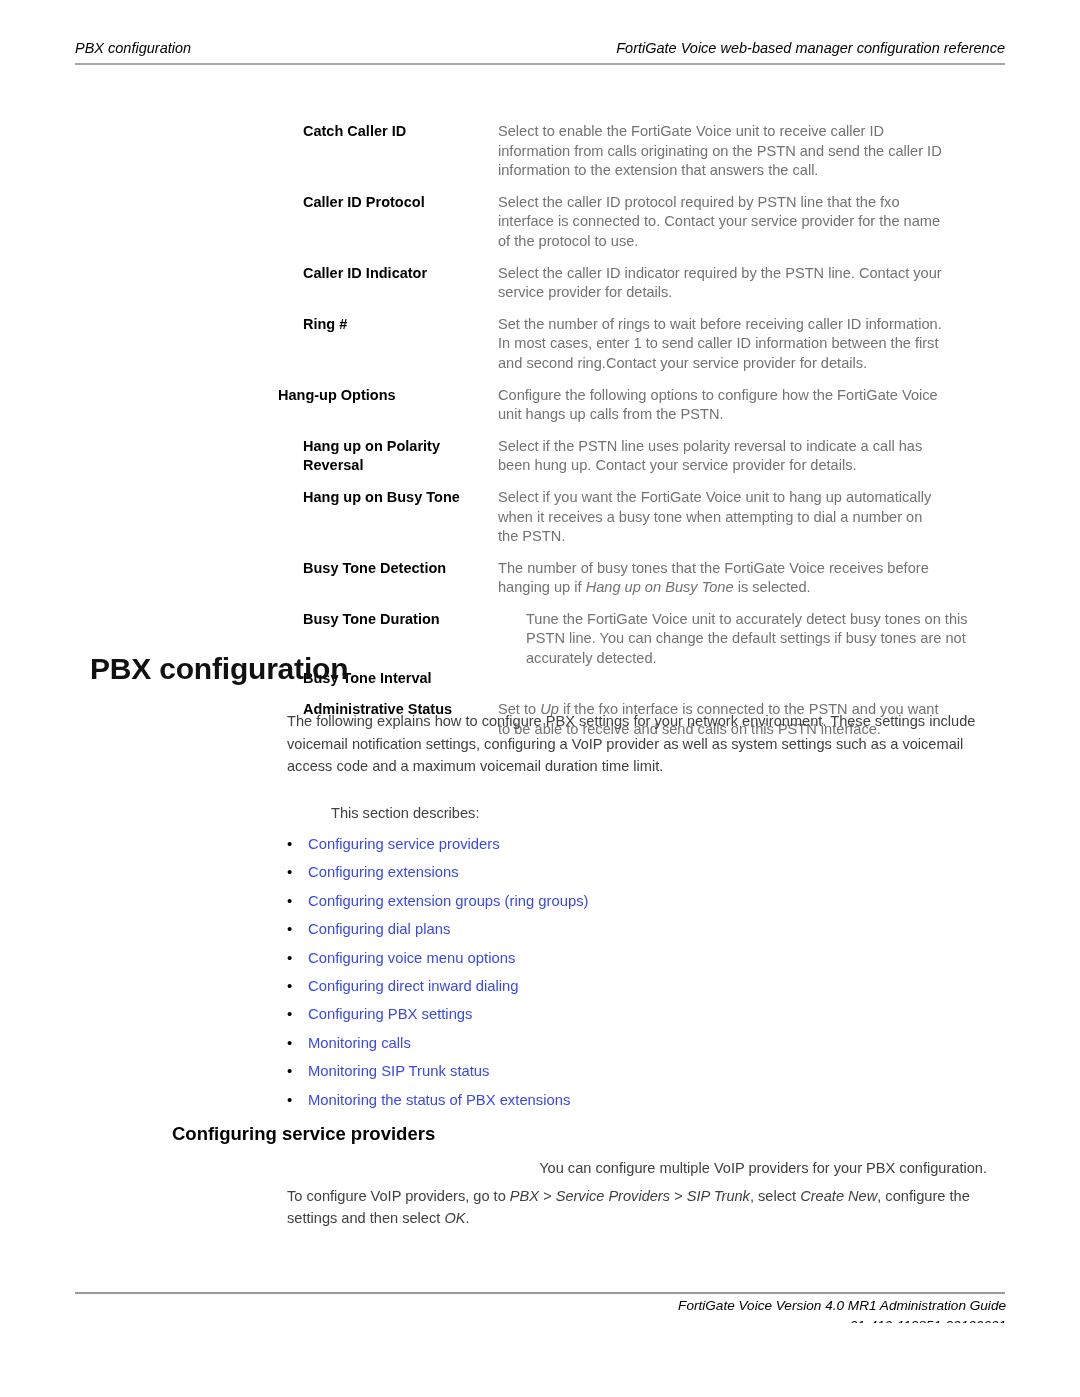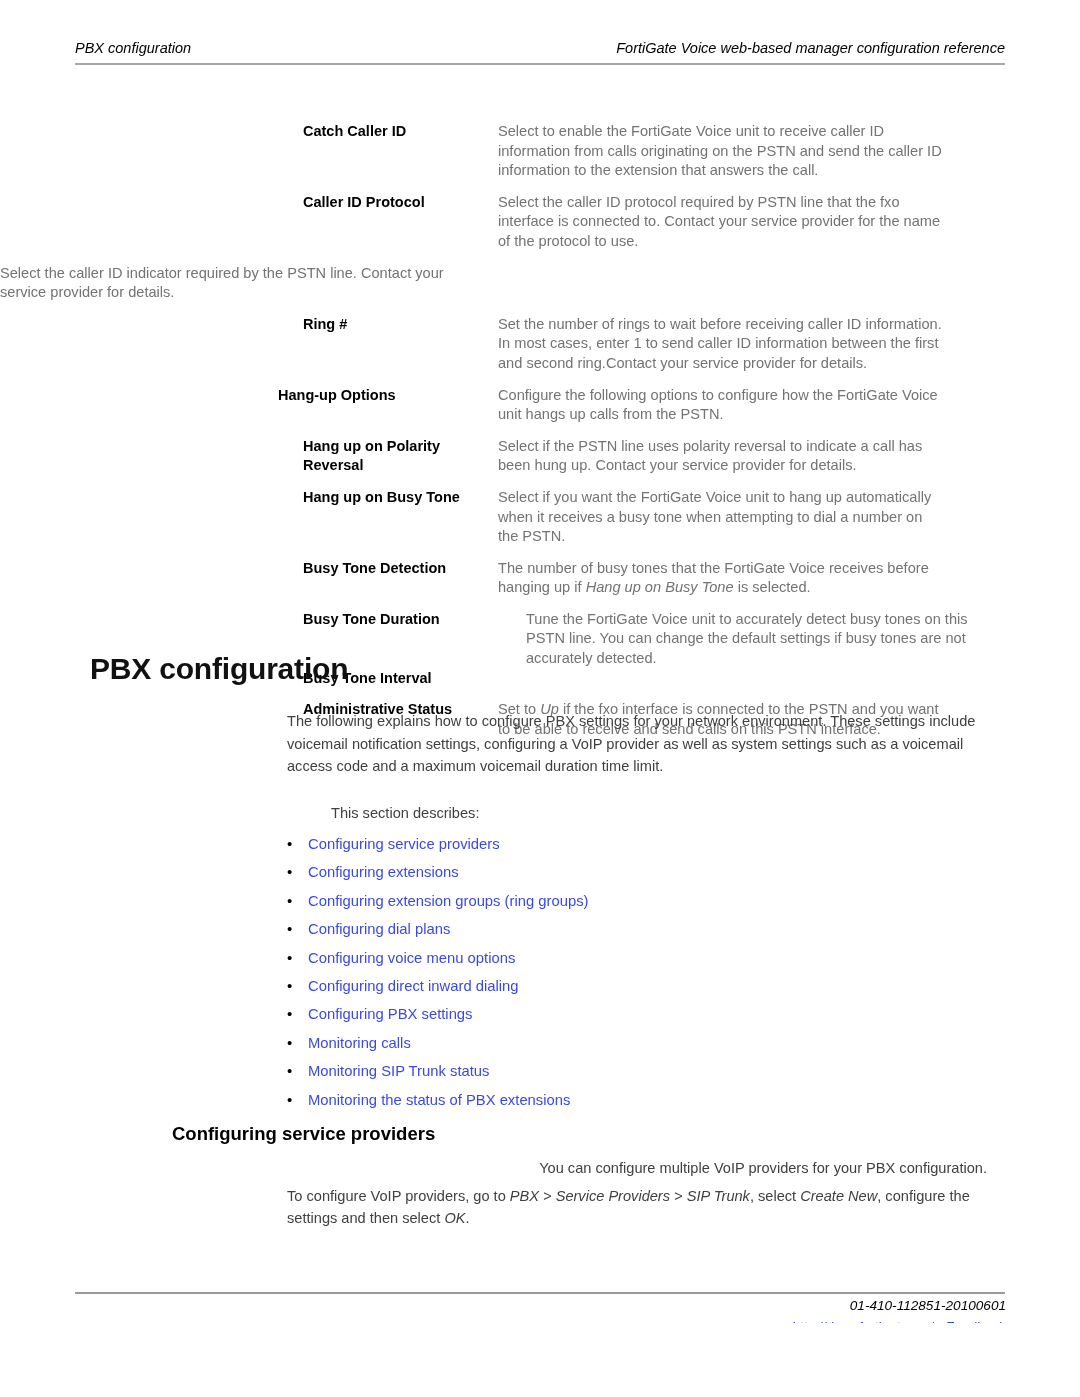--- a/index.html
+++ b/index.html
@@ -201,20 +201,21 @@
       <div class="dt">Catch Caller ID</div>
       <div class="dd">Select to enable the FortiGate Voice unit to receive caller ID information from calls originating on the PSTN and send the caller ID information to the extension that answers the call.</div>
     </div>
 
     <div class="defrow">
       <div class="dt">Caller ID Protocol</div>
       <div class="dd">Select the caller ID protocol required by PSTN line that the fxo interface is connected to. Contact your service provider for the name of the protocol to use.</div>
     </div>
 
     <div class="defrow">
+      <div class="dt">Caller ID Indicator</div>
       <div class="dd">Select the caller ID indicator required by the PSTN line. Contact your service provider for details.</div>
     </div>
 
     <div class="defrow">
       <div class="dt">Ring #</div>
       <div class="dd">Set the number of rings to wait before receiving caller ID information. In most cases, enter 1 to send caller ID information between the first and second ring.Contact your service provider for details.</div>
     </div>
 
     <div class="defrow">
       <div class="dt outdent">Hang-up Options</div>
@@ -315,17 +316,18 @@
 
   <div class="h2">Configuring service providers</div>
 
   <div class="body p-multi">You can configure multiple VoIP providers for your PBX configuration.</div>
 
   <div class="body p-goto"><span>To configure VoIP providers, go to </span><i>PBX &gt; Service Providers &gt; SIP Trunk</i><span>, select </span><i>Create New</i><span>, configure the settings and then select </span><i>OK</i><span>.</span></div>
 
   <div class="rule-bot"></div>
   <div class="pagenum">36</div>
   <div class="footer-right">
+    <div class="fr-line">FortiGate Voice Version 4.0 MR1 Administration Guide</div>
     <div class="fr-line">01-410-112851-20100601</div>
     <div class="fr-links"><span>http://docs.fortinet.com/</span> <span class="sep">•</span> <span>Feedback</span></div>
   </div>
 
 </div>
 
 </body></html>

